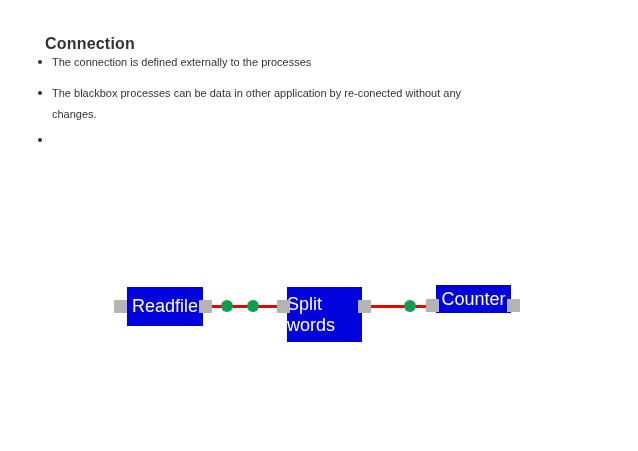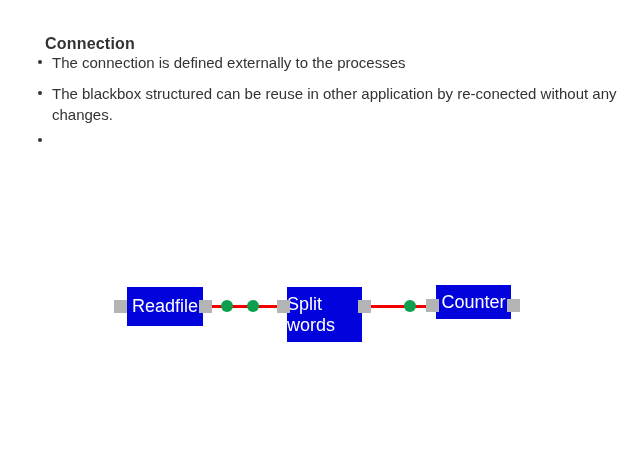--- a/index.html
+++ b/index.html
@@ -15,30 +15,30 @@
     font-size:16px;font-weight:700;color:var(--text,#333);
     letter-spacing:0.2px;
   }
   .bullet{position:absolute;left:37px;width:585px;}
   .b1{top:52px}.b2{top:83px}.b3{top:130px}
   .marker{
     position:absolute;left:1px;top:8px;
     width:4px;height:4px;border-radius:50%;
     background:var(--text,#333);
   }
-  .btext{margin-left:15px;font-size:15px;line-height:21px;color:var(--text,#333);}
+  .btext{margin-left:15px;font-size:11px;line-height:21px;color:var(--text,#333);}
   
   .node{
     position:absolute;display:flex;align-items:center;justify-content:center;
     background:var(--node-fill,#0202dd);color:var(--node-text,#fff);
     font-size:18px;z-index:1;
   }
   .n1{left:127px;top:287px;width:76px;height:39px;}
   .n2{left:287px;top:287px;width:75px;height:55px;}
-  .n3{left:436px;top:285px;width:75px;height:34px;}
+  .n3{left:436px;top:285px;width:75px;height:28px;}
   .port{
     position:absolute;width:13px;height:13px;top:300px;
     background:var(--port-fill,#b4b4b4);z-index:2;
   }
   .pt1{left:114px}.pt2{left:199px}.pt3{left:277px}
   .pt4{left:358px}.pt5{left:426px;top:299px}.pt6{left:507px;top:299px}
   .conn{position:absolute;height:3px;top:305px;background:var(--connection-line,#f10000);z-index:0;}
   .c1{left:212px;width:65px;}
   .c2{left:371px;width:55px;}
   .packet{
@@ -57,21 +57,21 @@
   <div class="bullet b1">
     <span class="marker"></span>
     <div class="btext">
       <div>The connection is defined externally to the processes</div>
     </div>
   </div>
 
   <div class="bullet b2">
     <span class="marker"></span>
     <div class="btext">
-      <div>The blackbox structured can be reuse in other application by re-conected without any</div>
+      <div>The blackbox processes can be data in other application by re-conected without any</div>
       <div>changes.</div>
     </div>
   </div>
 
   <div class="bullet b3">
     <span class="marker"></span>
     <div class="btext">
     </div>
   </div>
 

